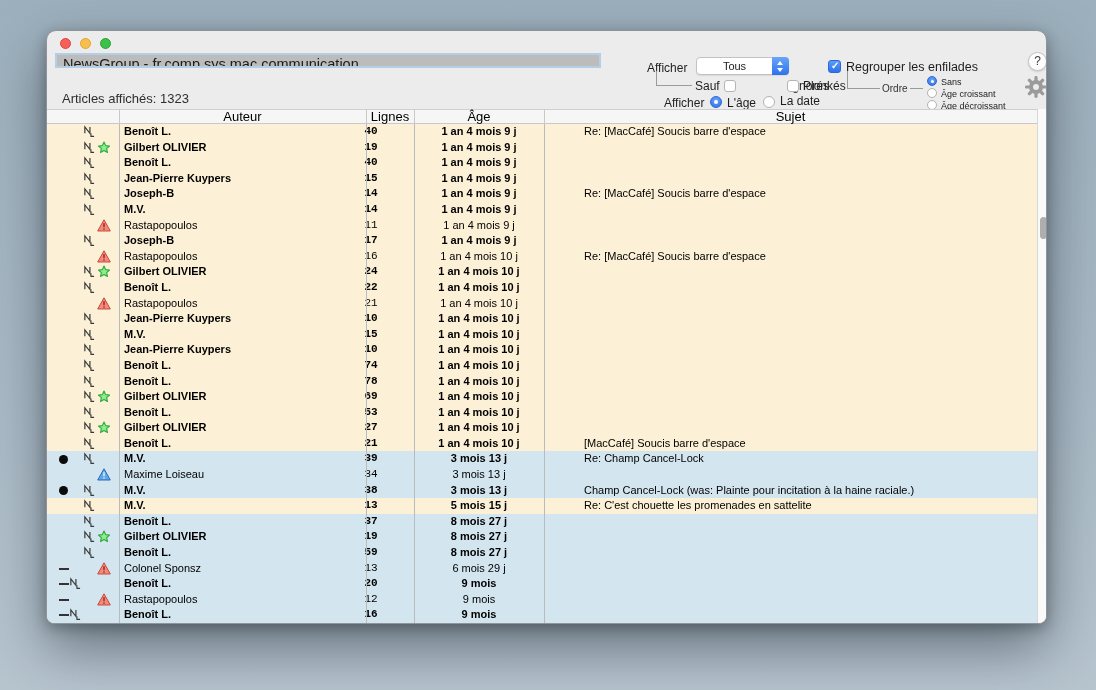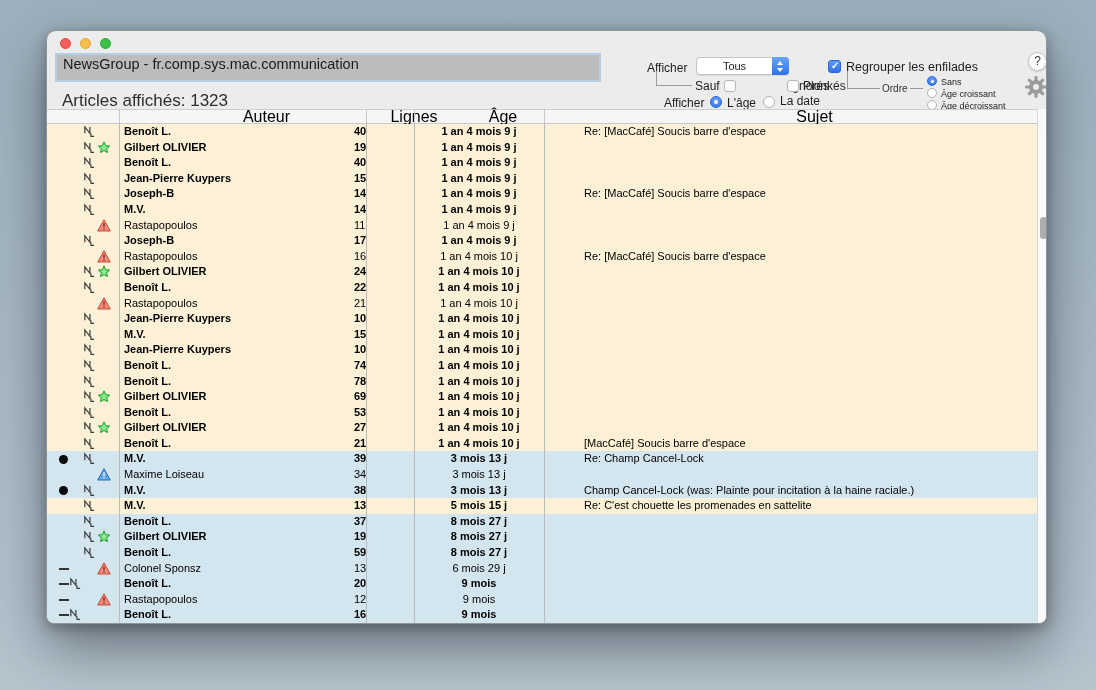--- a/index.html
+++ b/index.html
@@ -17,26 +17,26 @@
     overflow:hidden;
   }
   
   .traffic{position:absolute;top:7px;left:13px;display:flex;gap:9px;}
   .light{width:11px;height:11px;border-radius:50%;box-sizing:border-box;}
   .light.red{background:#f4605a;border:1px solid #e0443e;}
   .light.yellow{background:#f8be4e;border:1px solid #e0a32e;}
   .light.green{background:#3dc148;border:1px solid #2aa436;}
   
   .title-field{
-    position:absolute;left:8px;top:22px;width:546px;height:29px;
+    position:absolute;left:8px;top:22px;width:546px;height:15px;
     background:#bcbcbc;border:2px solid #b4cee6;box-sizing:border-box;
     font-size:14.5px;color:#1b1b1b;line-height:18px;padding-left:6px;
     white-space:nowrap;overflow:hidden;
   }
-  .status-label{position:absolute;left:15px;top:60px;font-size:17px;color:#2e2e2e;text-align:right;}
+  .status-label{position:absolute;left:15px;top:60px;font-size:13px;color:#2e2e2e;text-align:right;}
   
   .ctl-label{position:absolute;font-size:12px;color:#1e1e1e;white-space:nowrap;}
   .ctl-label.big{font-size:12.5px;}
   .ctl-label.mid{font-size:10px;color:#333;}
   .ctl-label.small{font-size:9px;color:#222;}
   .popup{position:absolute;left:649px;top:26px;width:93px;height:18px;background:#fff;
     border:1px solid #c2c2c2;border-radius:4px;box-sizing:border-box;box-shadow:0 1px 1px rgba(0,0,0,.08);}
   .popup-label{position:absolute;left:0;right:16px;top:0;text-align:center;font-size:11px;line-height:16px;color:#222;}
   .popup-cap{position:absolute;right:-1px;top:-1px;width:17px;height:18px;border-radius:0 4px 4px 0;
     background:linear-gradient(#6aa5f8,#2d72ec);}
@@ -57,36 +57,36 @@
   .radio.sm.selected::after{left:2.5px;top:2.5px;width:3px;height:3px;}
   .bracket{position:absolute;border-left:1px solid #9a9a9a;border-bottom:1px solid #9a9a9a;}
   .hline{position:absolute;border-bottom:1px solid #9a9a9a;}
   .help-btn{position:absolute;left:981px;top:21px;width:19px;height:19px;border-radius:50%;
     background:#fdfdfd;border:1px solid #c5c5c5;box-sizing:border-box;box-shadow:0 1px 2px rgba(0,0,0,.15);
     font-size:12px;color:#3a3a3a;text-align:center;line-height:17px;}
   .gear{position:absolute;left:977px;top:44px;width:24px;height:24px;}
   
   .thead{position:absolute;left:0;top:78px;width:990px;height:15px;background:#f6f6f6;
     border-top:1px solid #cfcfcf;border-bottom:1px solid #c9c9c9;box-sizing:border-box;}
-  .th{position:absolute;top:1px;font-size:16px;color:#000;text-align:center;line-height:12px;padding-left:24px;}
+  .th{position:absolute;top:1px;font-size:13px;color:#000;text-align:center;line-height:12px;}
   .th-sep{position:absolute;top:78px;height:15px;width:1px;background:#c9c9c9;}
   .tbody{position:absolute;left:0;top:93px;width:990px;height:501px;overflow:hidden;}
   .row{position:relative;width:100%;height:15.6px;font-size:11px;color:#000;}
   .row.bg-cream{background:var(--row-cream,#fcf1d6);}
   .row.bg-blue{background:var(--row-blue,#d3e5ef);}
   .gutter{position:absolute;left:0;top:0;width:72px;height:100%;}
   .icon-dot{position:absolute;left:12px;top:3.5px;width:9px;height:9px;border-radius:50%;background:#0b0b0b;}
   .icon-dash{position:absolute;left:12px;top:7px;width:10px;height:2px;background:#333;}
   .icon-reply{position:absolute;left:36px;top:1px;width:12px;height:13px;}
   .icon-reply.shifted{left:22px;}
   .icon-reply svg{width:12px;height:13px;display:block;}
   .icon-badge{position:absolute;left:50px;top:1px;width:14px;height:13px;}
   .icon-badge svg{width:14px;height:13px;display:block;}
   .cell-author{position:absolute;left:77px;top:0;line-height:15.6px;white-space:nowrap;}
-  .cell-lines{position:absolute;left:307px;width:48px;top:0;line-height:15.6px;}
+  .cell-lines{position:absolute;left:300px;width:48px;top:0;text-align:center;line-height:15.6px;font-family:Liberation Mono, monospace;}
   .cell-age{position:absolute;left:367px;width:130px;top:0;text-align:center;line-height:15.6px;}
   .cell-subject{position:absolute;left:501px;right:2px;top:0;line-height:15.6px;white-space:nowrap;overflow:hidden;margin-left:36px;}
   .row.unread .cell-author,.row.unread .cell-lines,.row.unread .cell-age{font-weight:bold;}
   .vsep{position:absolute;top:0;bottom:0;width:1px;background:#b9bcbe;}
   
   .scrollbar{position:absolute;left:990px;top:78px;bottom:0;width:11px;background:#fafafa;
     border-left:1px solid #d8d8d8;box-sizing:border-box;}
   .scroll-thumb{position:absolute;left:2px;top:108px;width:7px;height:22px;border-radius:4px;background:#aeaeae;}
 </style>
 </head>

